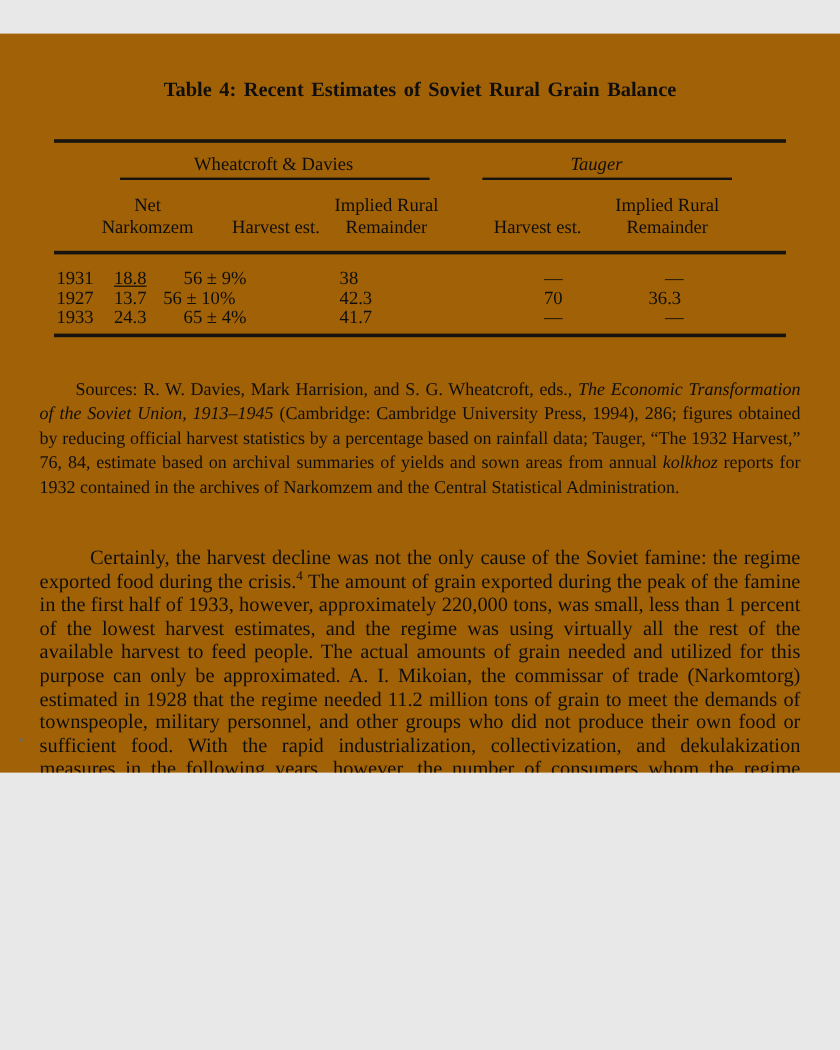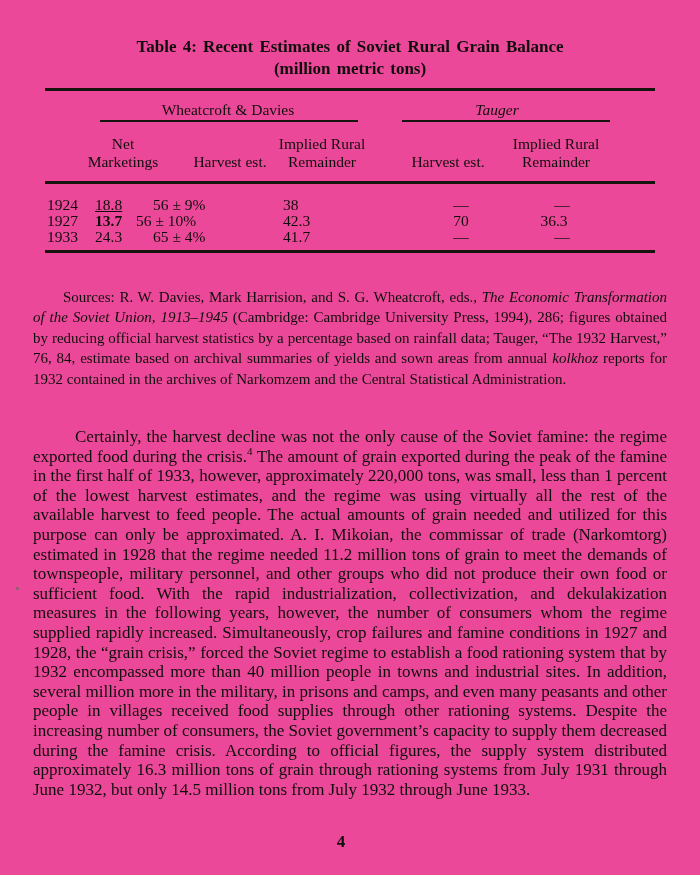--- a/index.html
+++ b/index.html
@@ -1,23 +1,24 @@
 <!DOCTYPE html>
 <html><head>
 <meta charset="utf-8">
 <style>
   html, body { margin: 0; padding: 0; background: #e8e8e8; }
   .page {
     position: relative;
     width: 700px;
-    height: 875px;
-    background: #ec4899;
+    height: 616px;
+    background: #a16207;
     font-family: "Liberation Serif", "DejaVu Serif", serif;
     color: #100e0c;
     overflow: hidden;
+    margin-top: 28px;
   }
   .title-block {
     position: absolute;
     top: 36px; left: 0; width: 700px;
     text-align: center;
     font-weight: bold;
     font-size: 17px;
     line-height: 22px;
     word-spacing: 2px;
   }
@@ -67,35 +68,34 @@
     background: #6f6c68; border-radius: 50%;
   }
 </style>
 </head>
 <body>
 
 <div class="page">
 
   <div class="title-block">
     <div>Table 4:  Recent Estimates of Soviet Rural Grain Balance</div>
-    <div>(million metric tons)</div>
   </div>
 
   <div>
     <div class="rule rule-major" style="top:88px;"></div>
 
     <div class="group-hdr" style="left:228px;">Wheatcroft &amp; Davies</div>
     <div class="group-hdr" style="left:497px;font-style:italic;">Tauger</div>
 
     <div class="rule group-underline" style="left:100px;width:258px;"></div>
     <div class="rule group-underline" style="left:402px;width:208px;"></div>
 
     <div class="th" style="left:123px;">
       <span class="th-line">Net</span>
-      <span class="th-line">Marketings</span>
+      <span class="th-line">Narkomzem</span>
     </div>
     <div class="th" style="left:230px;">
       <span class="th-line"></span>
       <span class="th-line">Harvest est.</span>
     </div>
     <div class="th" style="left:322px;">
       <span class="th-line">Implied Rural</span>
       <span class="th-line">Remainder</span>
     </div>
     <div class="th" style="left:448px;">
@@ -103,31 +103,31 @@
       <span class="th-line">Harvest est.</span>
     </div>
     <div class="th" style="left:556px;">
       <span class="th-line">Implied Rural</span>
       <span class="th-line">Remainder</span>
     </div>
 
     <div class="rule rule-major" style="top:181px;"></div>
 
     <div>
-      <span class="cell" style="left:47px;top:197px;">1924</span>
+      <span class="cell" style="left:47px;top:197px;">1931</span>
       <span class="cell" style="left:95px;top:197px;text-decoration:underline;">18.8</span>
       <span class="cell" style="left:153px;top:197px;">56 ± 9%</span>
       <span class="cell" style="left:283px;top:197px;">38</span>
       <span class="cell centered" style="left:461px;top:197px;">—</span>
       <span class="cell centered" style="left:562px;top:197px;">—</span>
     </div>
 
     <div>
       <span class="cell" style="left:47px;top:213px;">1927</span>
-      <span class="cell" style="left:95px;top:213px;font-weight:bold;">13.7</span>
+      <span class="cell" style="left:95px;top:213px;">13.7</span>
       <span class="cell" style="left:136px;top:213px;">56 ± 10%</span>
       <span class="cell" style="left:283px;top:213px;">42.3</span>
       <span class="cell centered" style="left:461px;top:213px;">70</span>
       <span class="cell centered" style="left:554px;top:213px;">36.3</span>
     </div>
 
     <div>
       <span class="cell" style="left:47px;top:229px;">1933</span>
       <span class="cell" style="left:95px;top:229px;">24.3</span>
       <span class="cell" style="left:153px;top:229px;">65 ± 4%</span>

